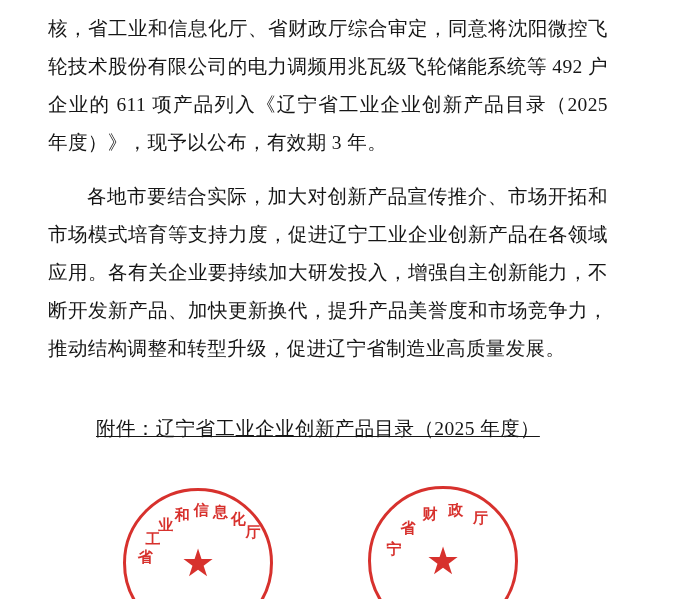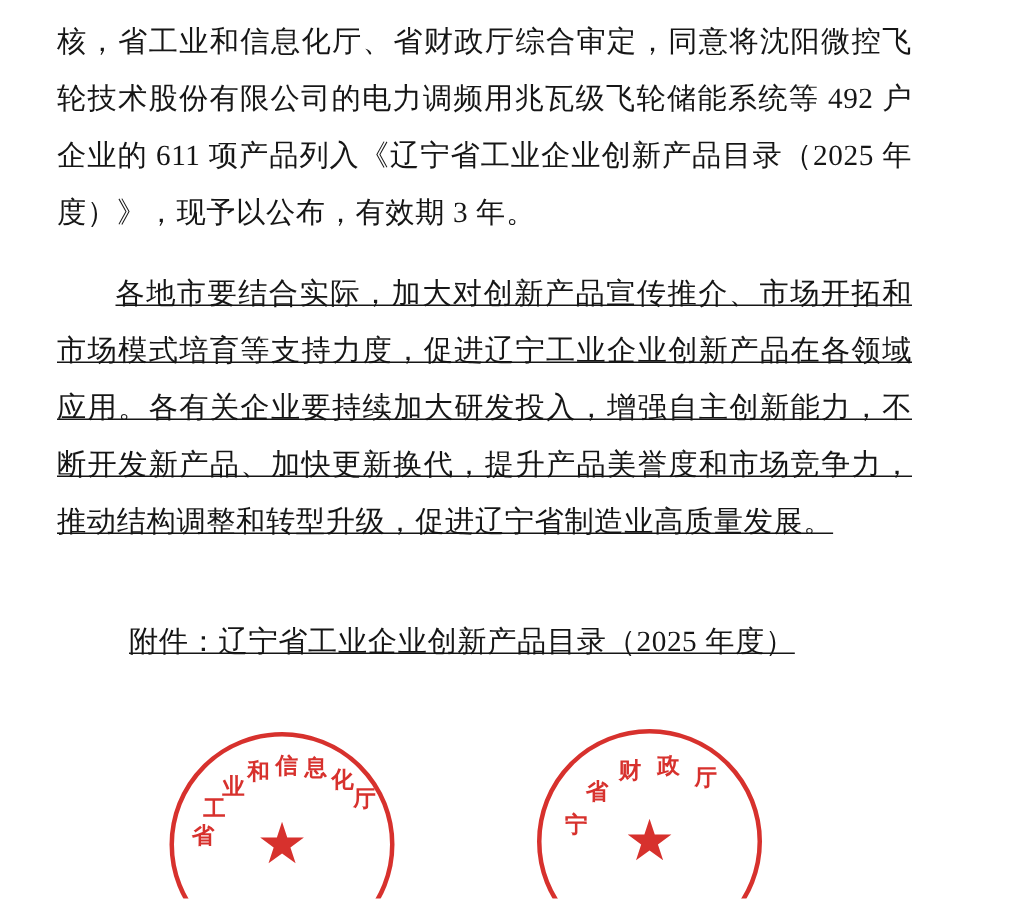--- a/index.html
+++ b/index.html
@@ -13,34 +13,33 @@
     font-family: "Liberation Serif", "DejaVu Serif", serif;
     color: #1a1a1a;
     overflow: hidden;
     position: relative;
   }
   .page {
     position: relative;
     width: 680px;
     height: 581px;
     box-sizing: border-box;
-    padding: 0 72px 0 38px;
+    padding: 0 72px 0 48px;
   }
   .para {
     font-size: 19.5px;
     line-height: 38px;
     text-align: justify;
     text-justify: inter-ideograph;
     letter-spacing: 0.4px;
     margin: 0;
     color: #161616;
   }
   .para.indent {
     text-indent: 2em;
-    text-decoration: underline;
   }
   .p1 { padding-top: 10px; }
   .p2 { padding-top: 16px; }
   .attach {
     font-size: 19.5px;
     line-height: 38px;
     letter-spacing: 0.4px;
     margin: 0;
     padding-top: 42px;
     padding-left: 48px;

